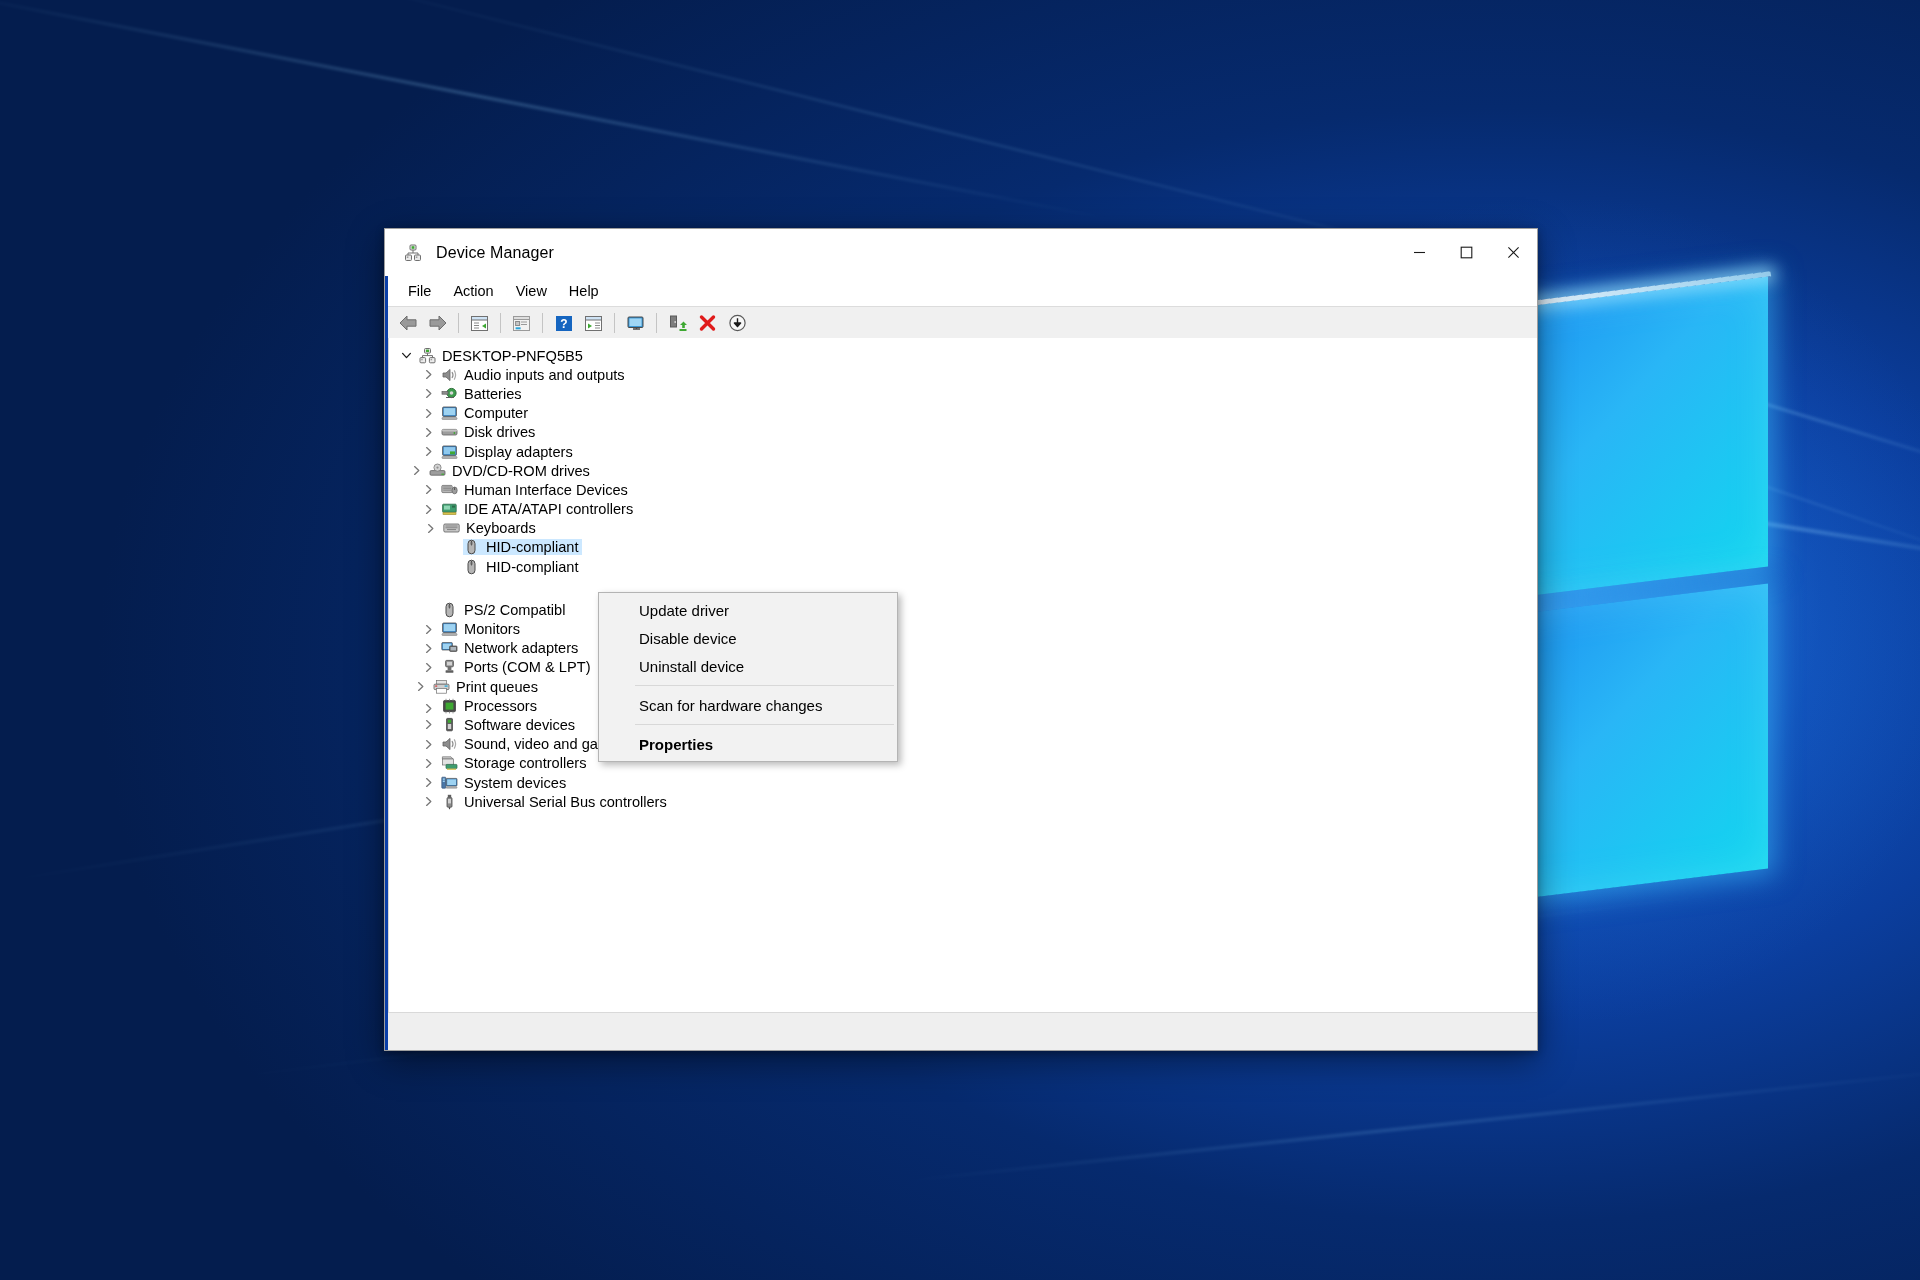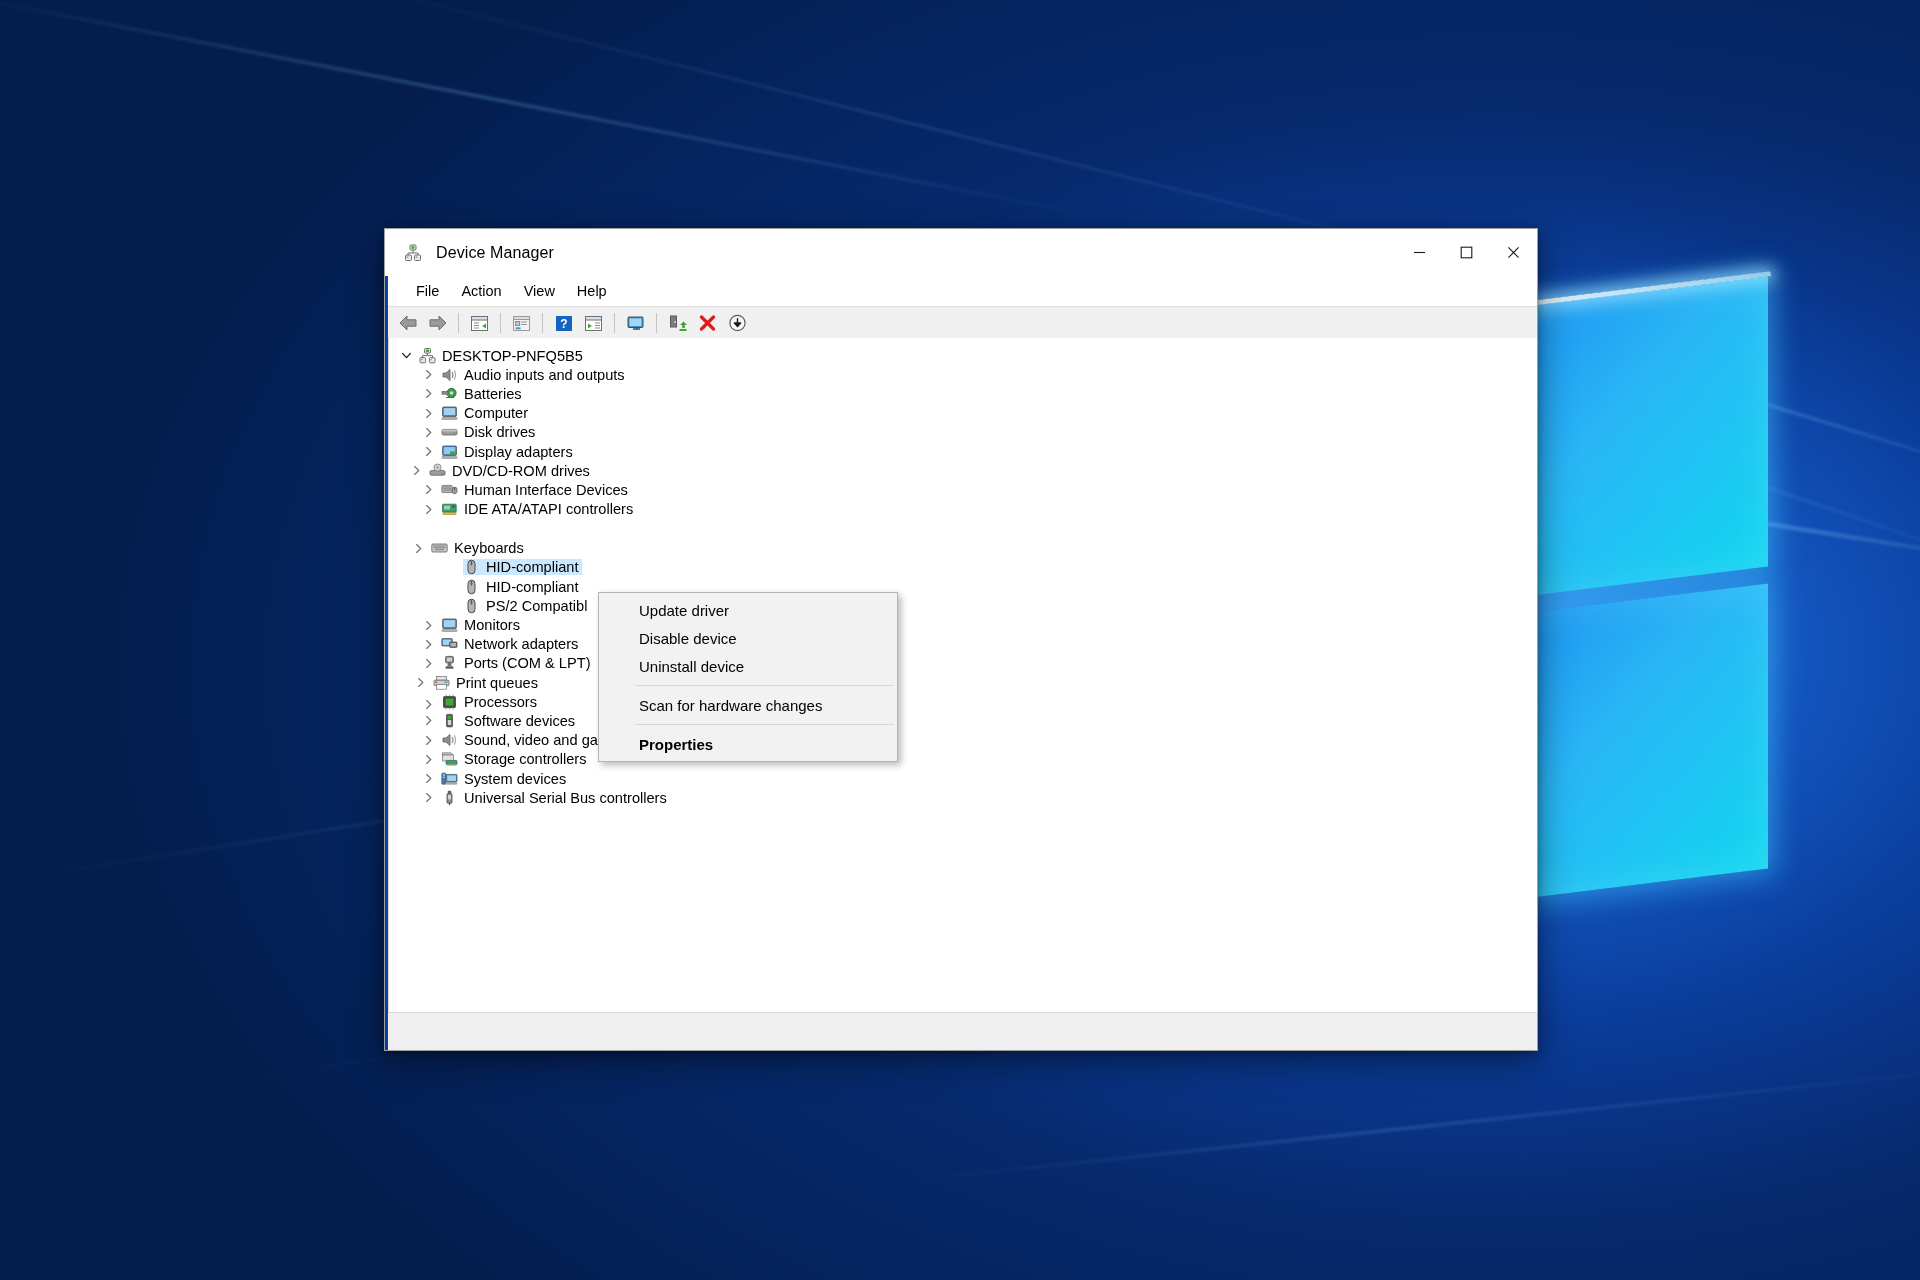--- a/index.html
+++ b/index.html
@@ -83,21 +83,20 @@
     cursor: default;
   }
 
   
   #menubar {
     height: 30px;
     display: flex; align-items: center;
     padding-left: 12px;
     background: #ffffff;
     font-size: 14.5px;
-    margin-left: 8px;
   }
   .menu-item { padding: 3px 11px; color: #000; cursor: default; }
 
   
   #toolbar {
     height: 32px;
     background: #f0f0f0;
     border-top: 1px solid #dcdcdc;
     border-bottom: 1px solid #c8c8c8;
     display: flex; align-items: center;
@@ -482,21 +481,21 @@
               <svg width="17" height="16" viewBox="0 0 17 16">
                 <rect x="1.6" y="3.2" width="13.6" height="8" rx=".8" fill="#3e9c6e" stroke="#2a6a4a" stroke-width=".8"></rect>
                 <rect x="3" y="4.6" width="6" height="4" fill="#8fd6b4"></rect>
                 <rect x="2" y="11.6" width="13" height="2" fill="#d8c24a" stroke="#9c8d2e" stroke-width=".6"></rect>
                 <rect x="11" y="4.6" width="3" height="2" fill="#2a6a4a"></rect>
               </svg>
             </span>
             <span class="nlabel">IDE ATA/ATAPI controllers</span>
           </span>
         </div>
-        <div class="node" style="padding-left: 24px; margin-top: 20px;">
+        <div class="node" style="padding-left: 36px;">
           <span style="display: inline-flex; align-items: center;">
             <span class="chev">
               <svg width="11" height="11" viewBox="0 0 11 11">
                 <path d="M3.6 1.6 L7.8 5.5 L3.6 9.4" fill="none" stroke="#767676" stroke-width="1.3" stroke-linecap="round" stroke-linejoin="round"></path>
               </svg>
             </span>
             <span class="nicon">
               <svg width="17" height="16" viewBox="0 0 17 16">
                 <rect x="0.8" y="4" width="15.4" height="8" rx="1.2" fill="#c9c9c9" stroke="#5f5f5f" stroke-width=".8"></rect>
                 <path d="M2.4 6 H14.6 M2.4 7.8 H14.6 M4 9.6 H13" stroke="#6f6f6f" stroke-width=".8"></path>
@@ -524,21 +523,21 @@
             <span class="nicon">
               <svg width="17" height="16" viewBox="0 0 17 16">
                 <rect x="5" y="1.2" width="7" height="13.6" rx="3.5" fill="#b5b5b5" stroke="#4a4a4a" stroke-width="1"></rect>
                 <path d="M8.5 2 V6.4" stroke="#4a4a4a" stroke-width="1.1"></path>
                 <rect x="7.6" y="2.8" width="1.8" height="3" rx=".9" fill="#5f5f5f"></rect>
               </svg>
             </span>
             <span class="nlabel">HID-compliant</span>
           </span>
         </div>
-        <div class="node" style="padding-left: 56px;">
+        <div class="node" style="padding-left: 34px; margin-top: 24px;">
           <span style="display: inline-flex; align-items: center;">
             <span class="chev"></span>
             <span class="nicon">
               <svg width="17" height="16" viewBox="0 0 17 16">
                 <rect x="5" y="1.2" width="7" height="13.6" rx="3.5" fill="#b5b5b5" stroke="#4a4a4a" stroke-width="1"></rect>
                 <path d="M8.5 2 V6.4" stroke="#4a4a4a" stroke-width="1.1"></path>
                 <rect x="7.6" y="2.8" width="1.8" height="3" rx=".9" fill="#5f5f5f"></rect>
               </svg>
             </span>
             <span class="nlabel">PS/2 Compatibl</span>

